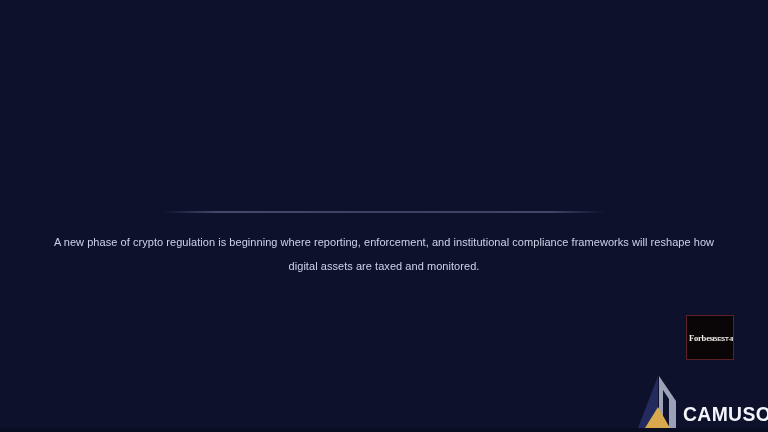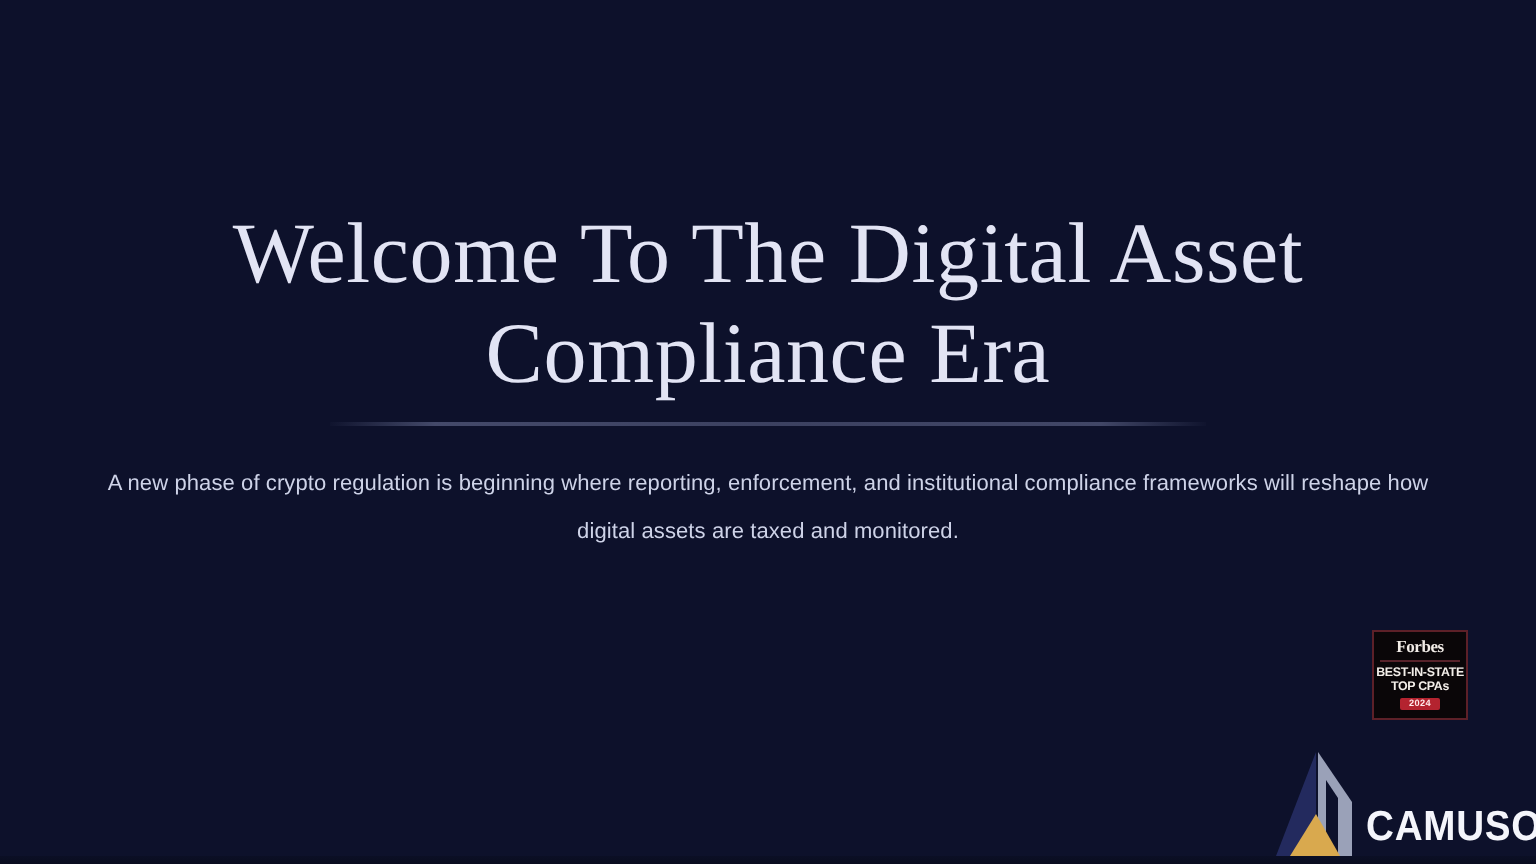--- a/index.html
+++ b/index.html
@@ -87,21 +87,21 @@
     position: absolute;
     left: 686px;
     top: 315px;
     width: 48px;
     height: 45px;
     background: #0a0608;
     border: 1px solid #5d2028;
     box-sizing: border-box;
     padding: 3px 2px 2px 2px;
     display: flex;
-    flex-direction: column;
+    flex-direction: row;
     align-items: center;
     justify-content: flex-start;
     overflow: hidden;
   }
   #forbes-wordmark {
     font-family: "Liberation Serif", serif;
     font-weight: 700;
     font-size: 8.5px;
     line-height: 9px;
     color: #f2ece7;
@@ -166,23 +166,20 @@
     letter-spacing: 0.4px;
     transform: scaleX(0.92);
     transform-origin: left bottom;
   }
 </style>
 </head>
 <body>
 
 <div id="slide">
 
-  <div id="title-block">
-    <h1 id="slide-title">Welcome To The Digital Asset Compliance Era</h1>
-  </div>
 
   <div id="divider"></div>
 
   <div id="body-block">
     <p id="body-text">A new phase of crypto regulation is beginning where reporting, enforcement, and institutional compliance frameworks will reshape how digital assets are taxed and monitored.</p>
   </div>
 
   <div id="forbes-badge">
     <div id="forbes-wordmark">Forbes</div>
     <div id="forbes-rule"></div>

